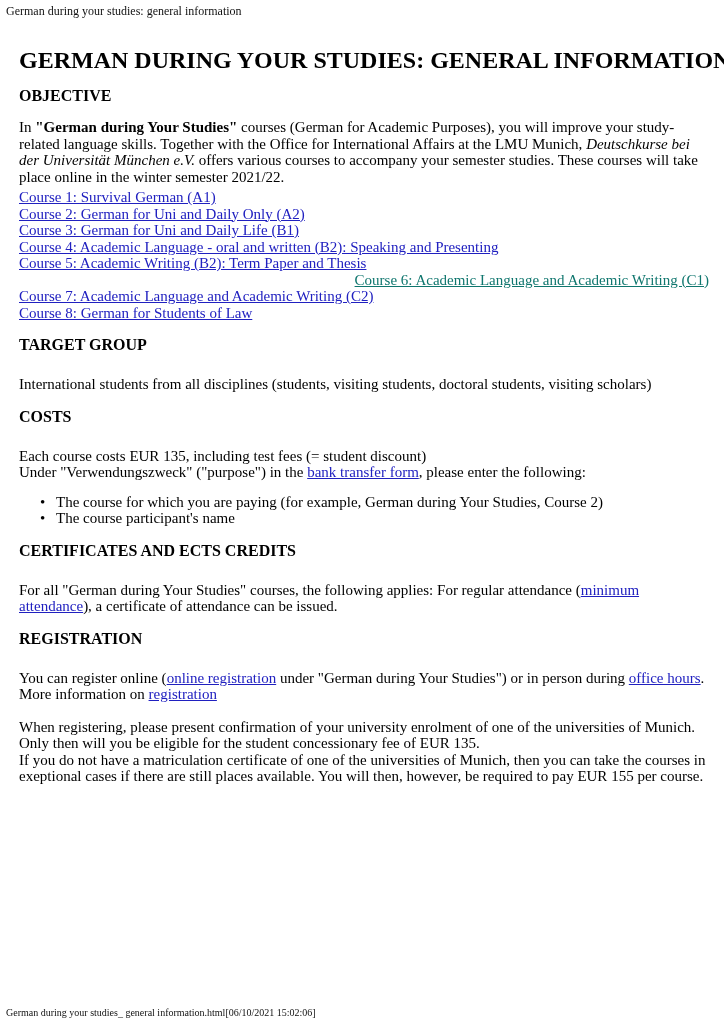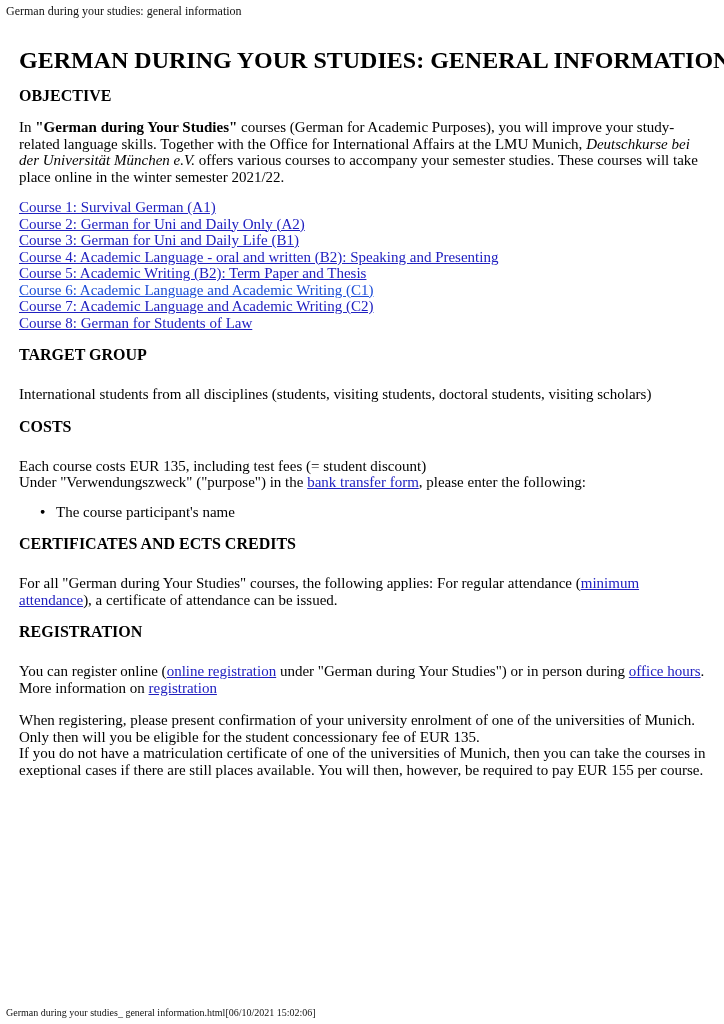--- a/index.html
+++ b/index.html
@@ -55,21 +55,21 @@
       line-height: 16.5px;
       margin: 0;
     }
     a {
       color: #1a0dab;
       color: #2020c0;
       text-decoration: underline;
     }
     .sec-objective { margin-top: 0; }
     .obj-text { margin-top: 12px; }
-    .course-list { margin-top: 14px; }
+    .course-list { margin-top: 4px; }
     .course-list a {
       display: block;
       font-size: 15px;
       line-height: 16.5px;
     }
     .sec-gap { margin-top: 13px; }
     .after-head { margin-top: 20px; }
     ul {
       margin: 13px 0 0 0;
       padding-left: 37px;
@@ -97,32 +97,32 @@
 
   <h2 class="sec-objective">OBJECTIVE</h2>
   <p class="obj-text"><span>In </span><b>"German during Your Studies"</b><span> courses (German for Academic Purposes), you will improve your study-related language skills. Together with the Office for International Affairs at the LMU Munich, </span><i>Deutschkurse bei der Universität München e.V.</i><span> offers various courses to accompany your semester studies. These courses will take place online in the winter semester 2021/22.</span></p>
 
   <div class="course-list">
     <a href="#" style="color: rgb(32, 32, 192);">Course 1: Survival German (A1)</a>
     <a href="#" style="color: rgb(32, 32, 192);">Course 2: German for Uni and Daily Only (A2)</a>
     <a href="#" style="color: rgb(32, 32, 192);">Course 3: German for Uni and Daily Life (B1)</a>
     <a href="#" style="color: rgb(32, 32, 192);">Course 4: Academic Language - oral and written (B2): Speaking and Presenting</a>
     <a href="#" style="color: rgb(32, 32, 192);">Course 5: Academic Writing (B2): Term Paper and Thesis</a>
-    <a href="#" style="color: #1d4ed8;">Course 6: Academic Language and Academic Writing (C1)</a>
+    <a href="#" style="color: #0f766e; text-align: right;">Course 6: Academic Language and Academic Writing (C1)</a>
     <a href="#" style="color: rgb(32, 32, 192);">Course 7: Academic Language and Academic Writing (C2)</a>
     <a href="#" style="color: rgb(32, 32, 192);">Course 8: German for Students of Law</a>
   </div>
 
   <h2 class="sec-gap">TARGET GROUP</h2>
   <p class="after-head">International students from all disciplines (students, visiting students, doctoral students, visiting scholars)</p>
 
   <h2 class="sec-gap">COSTS</h2>
   <p class="after-head"><span>Each course costs EUR 135, including test fees (= student discount)</span><br><span>Under "Verwendungszweck" ("purpose") in the </span><a href="#" style="color: rgb(32, 32, 192);">bank transfer form</a><span>, please enter the following:</span></p>
   <ul>
-    <li><span class="bullet">•</span></li>
+    <li><span class="bullet">•</span><span>The course for which you are paying (for example, German during Your Studies, Course 2)</span></li>
     <li><span class="bullet">•</span><span>The course participant's name</span></li>
   </ul>
 
   <h2 class="sec-gap">CERTIFICATES AND ECTS CREDITS</h2>
   <p class="after-head"><span>For all "German during Your Studies" courses, the following applies: For regular attendance (</span><a href="#" style="color: rgb(32, 32, 192);">minimum attendance</a><span>), a certificate of attendance can be issued.</span></p>
 
   <h2 class="sec-gap">REGISTRATION</h2>
   <p class="after-head"><span>You can register online (</span><a href="#" style="color: rgb(32, 32, 192);">online registration</a><span> under "German during Your Studies") or in person during </span><a href="#" style="color: rgb(32, 32, 192);">office hours</a><span>.</span><br><span>More information on </span><a href="#" style="color: rgb(32, 32, 192);">registration</a></p>
   <p class="para-gap"><span>When registering, please present confirmation of your university enrolment of one of the universities of Munich.</span><br><span>Only then will you be eligible for the student concessionary fee of EUR 135.</span><br><span>If you do not have a matriculation certificate of one of the universities of Munich, then you can take the courses in exeptional cases if there are still places available. You will then, however, be required to pay EUR 155 per course.</span></p>
 </div>

